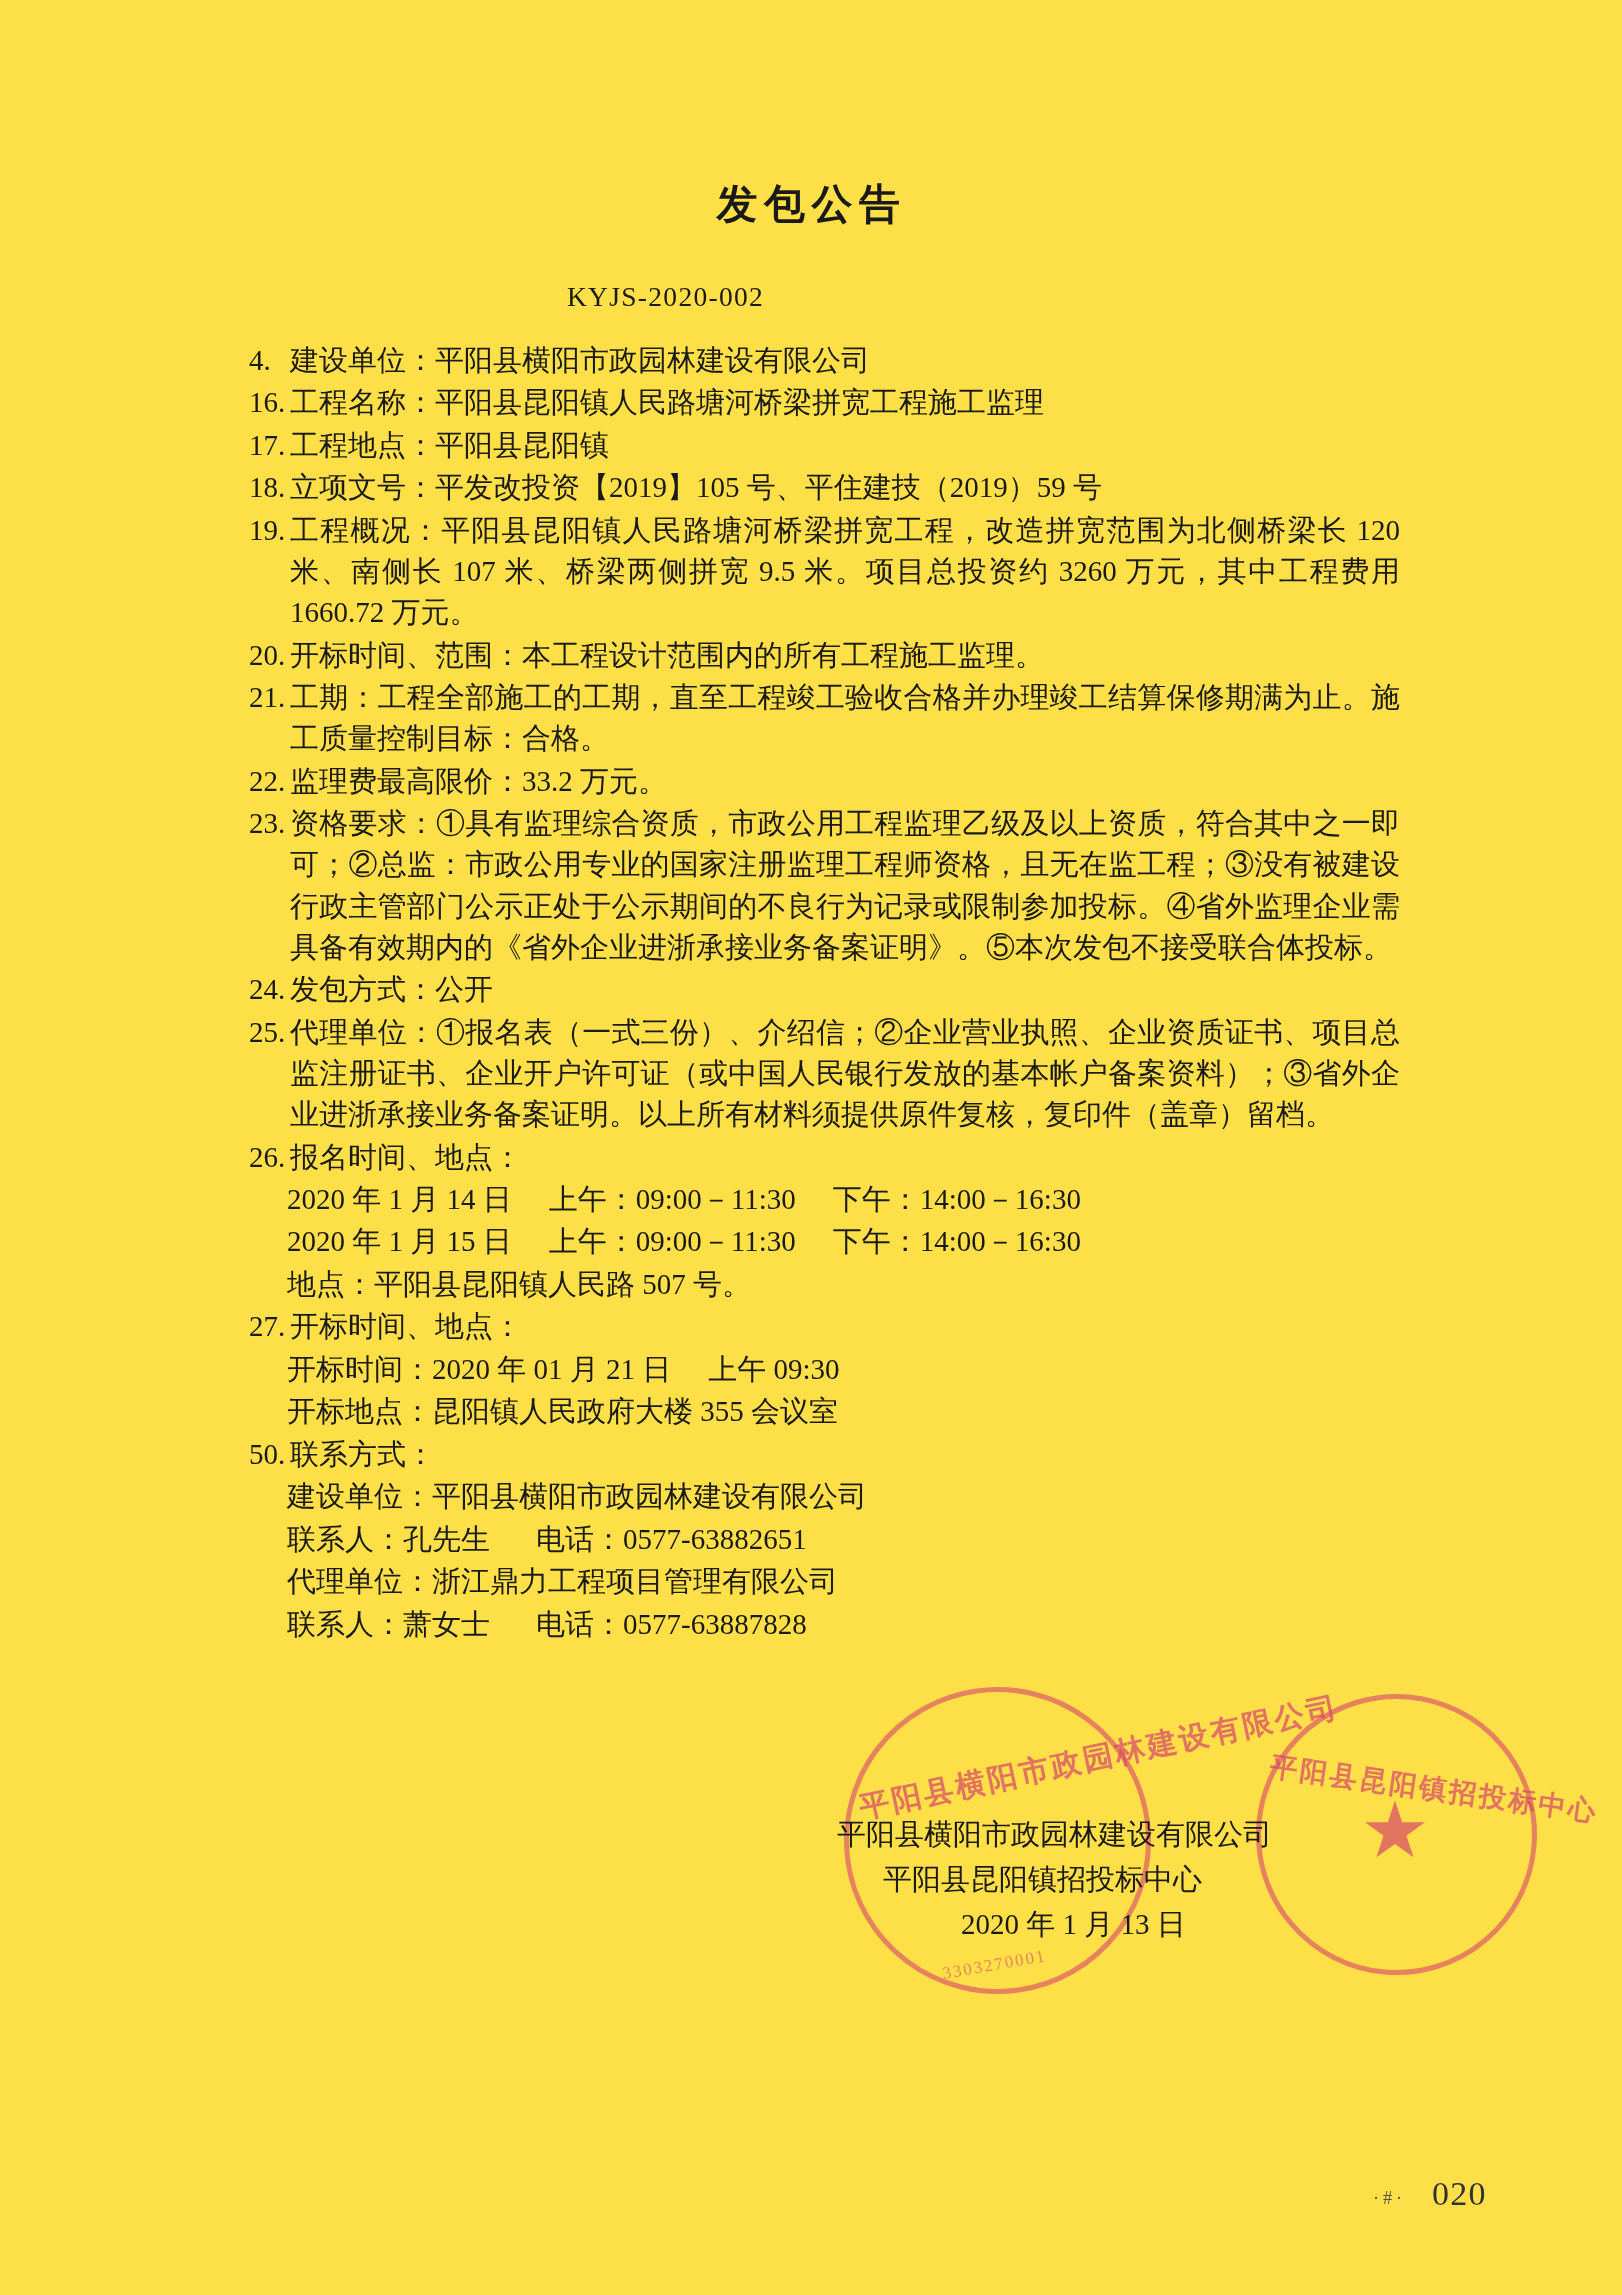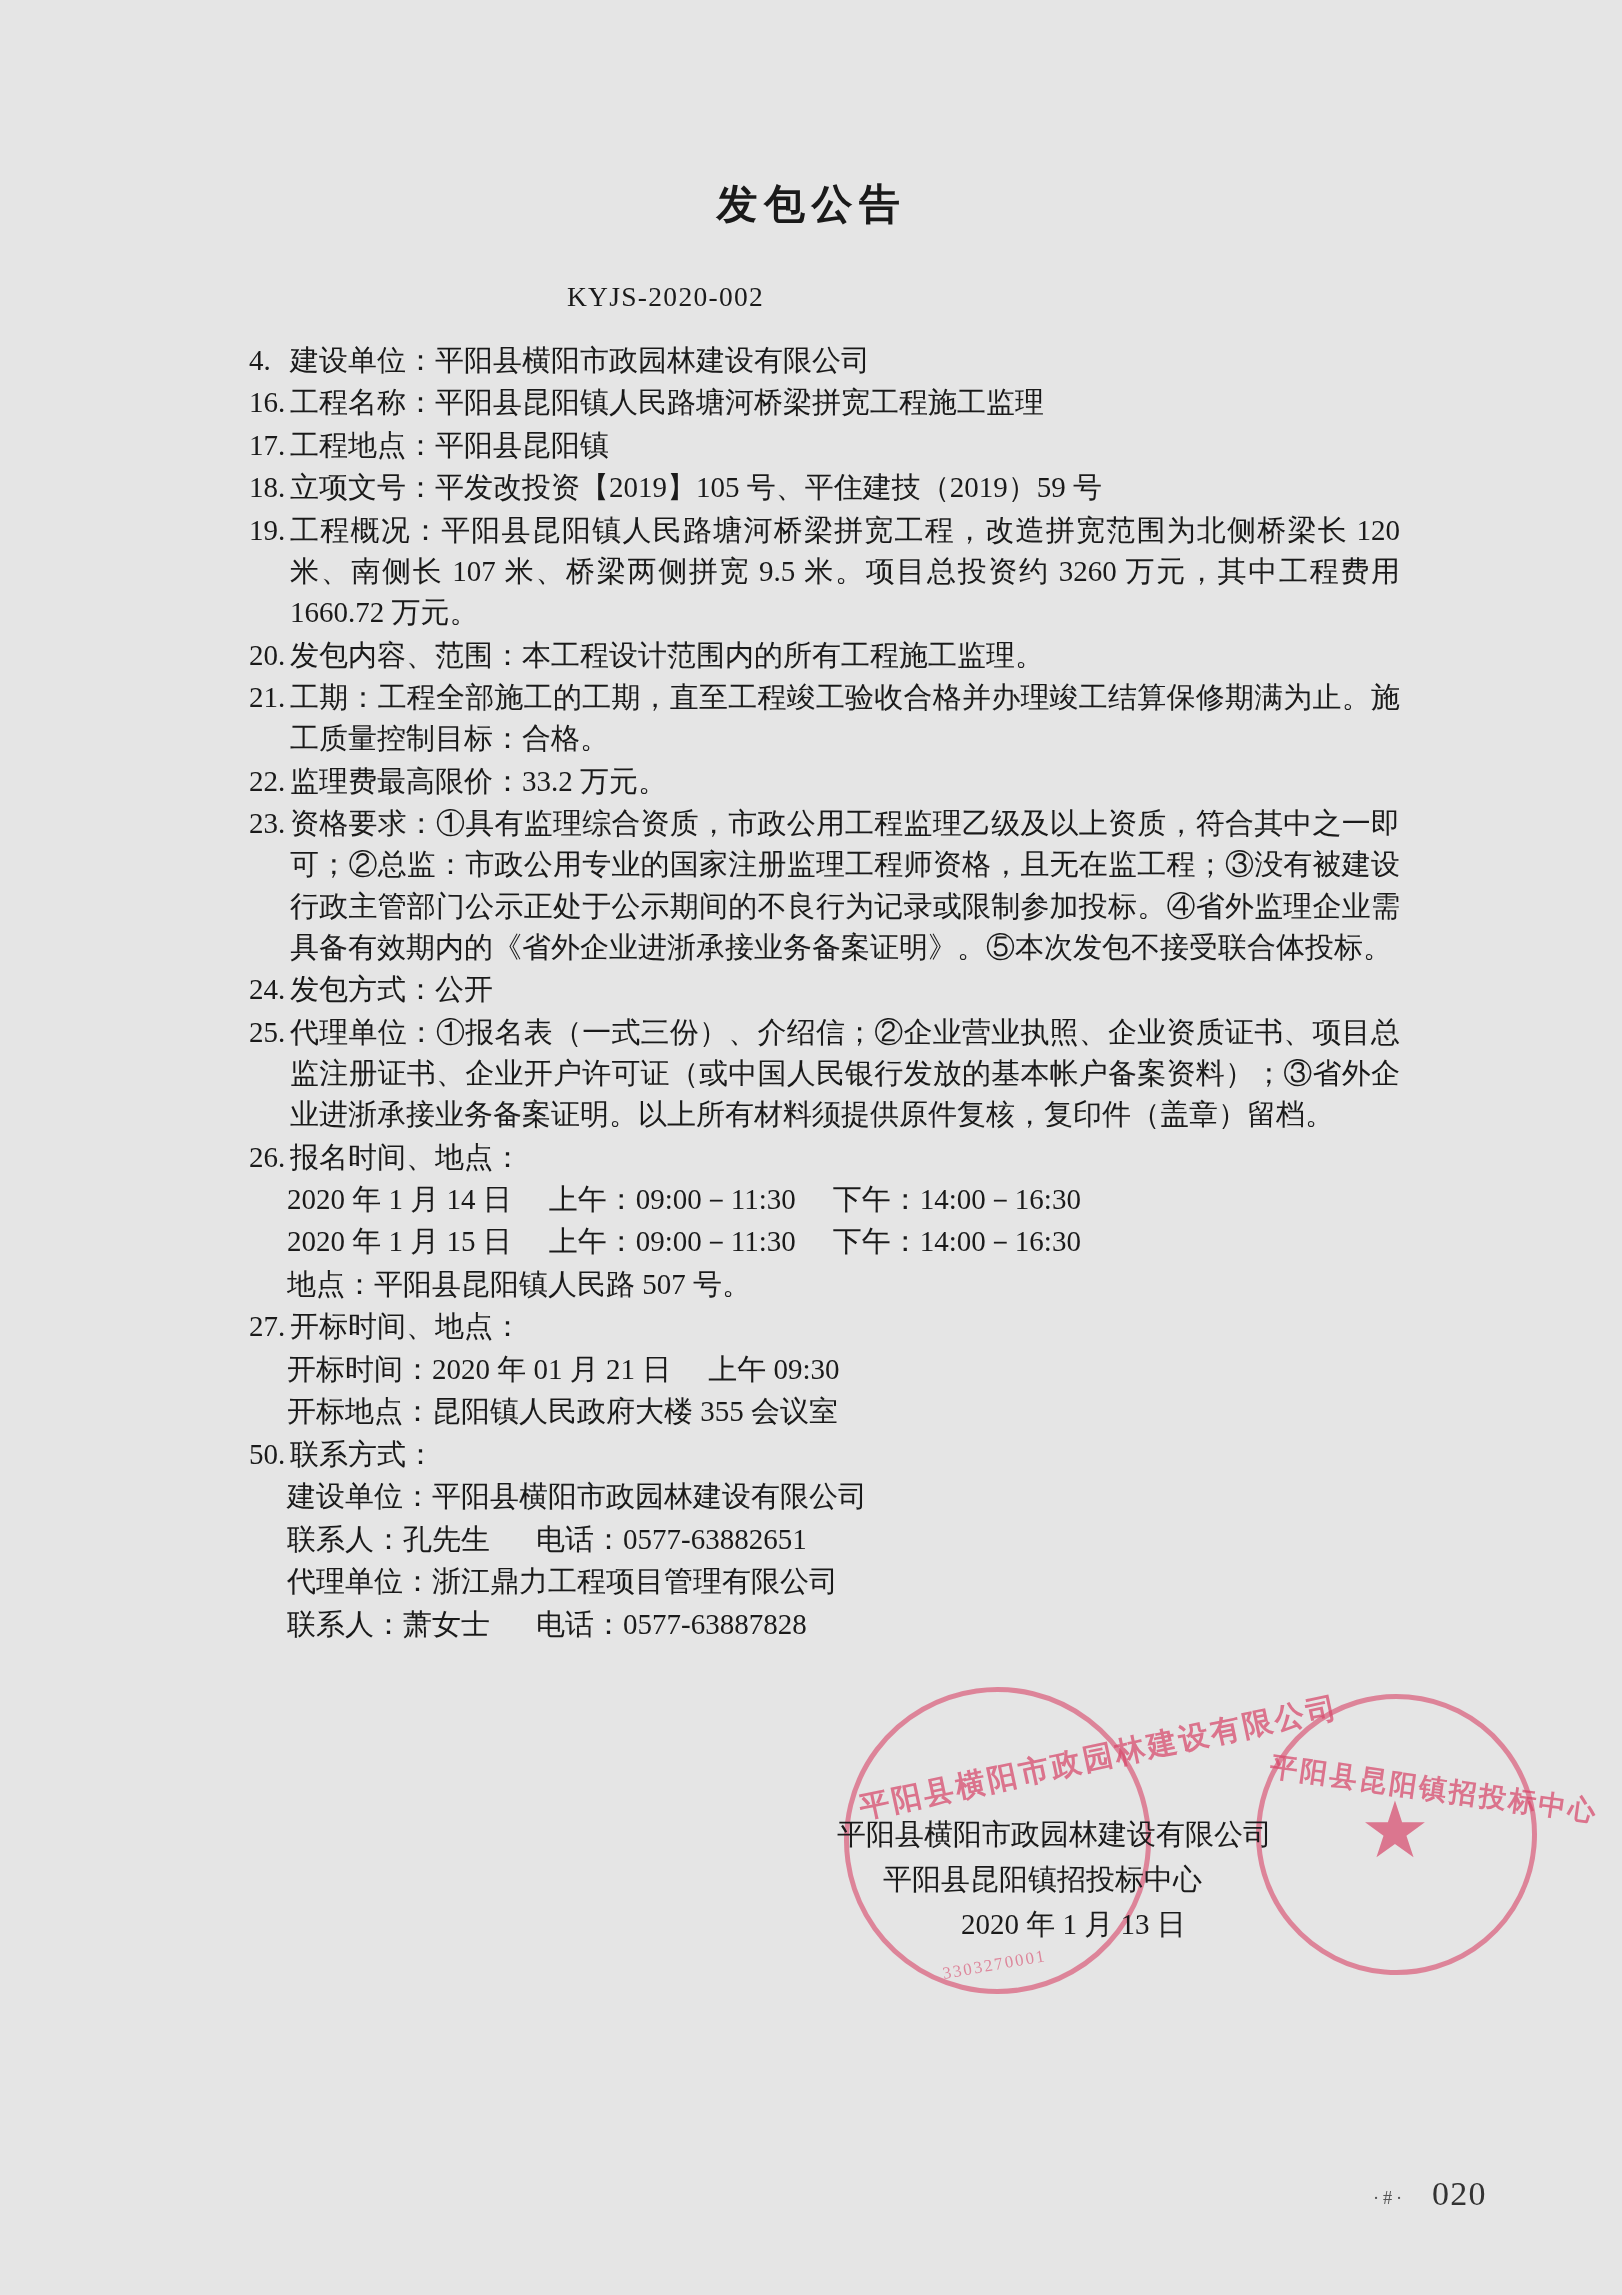--- a/index.html
+++ b/index.html
@@ -13,21 +13,21 @@
     position: relative;
     font-family: "Liberation Serif", "DejaVu Serif", serif;
     color: #1a1a1a;
     overflow: hidden;
   }
   .page {
     position: absolute;
     top: 0; left: 0;
     width: 1623px;
     height: 2295px;
-    background: #e5e5e5;
+    background: #fde047;
   }
   .doc-title {
     position: absolute;
     top: 177px;
     left: 0;
     width: 1623px;
     text-align: center;
     font-size: 41px;
     letter-spacing: 6.5px;
     font-weight: 600;
@@ -196,21 +196,21 @@
     <div class="item">
       <span class="num">18.</span>
       <span class="txt">立项文号：平发改投资【2019】105 号、平住建技（2019）59 号</span>
     </div>
     <div class="item">
       <span class="num">19.</span>
       <span class="txt">工程概况：平阳县昆阳镇人民路塘河桥梁拼宽工程，改造拼宽范围为北侧桥梁长 120 米、南侧长 107 米、桥梁两侧拼宽 9.5 米。项目总投资约 3260 万元，其中工程费用 1660.72 万元。</span>
     </div>
     <div class="item">
       <span class="num">20.</span>
-      <span class="txt">发包内容、范围：本工程设计范围内的所有工程施工监理。</span>
+      <span class="txt">开标时间、范围：本工程设计范围内的所有工程施工监理。</span>
     </div>
     <div class="item">
       <span class="num">21.</span>
       <span class="txt">工期：工程全部施工的工期，直至工程竣工验收合格并办理竣工结算保修期满为止。施工质量控制目标：合格。</span>
     </div>
     <div class="item">
       <span class="num">22.</span>
       <span class="txt">监理费最高限价：33.2 万元。</span>
     </div>
     <div class="item">

